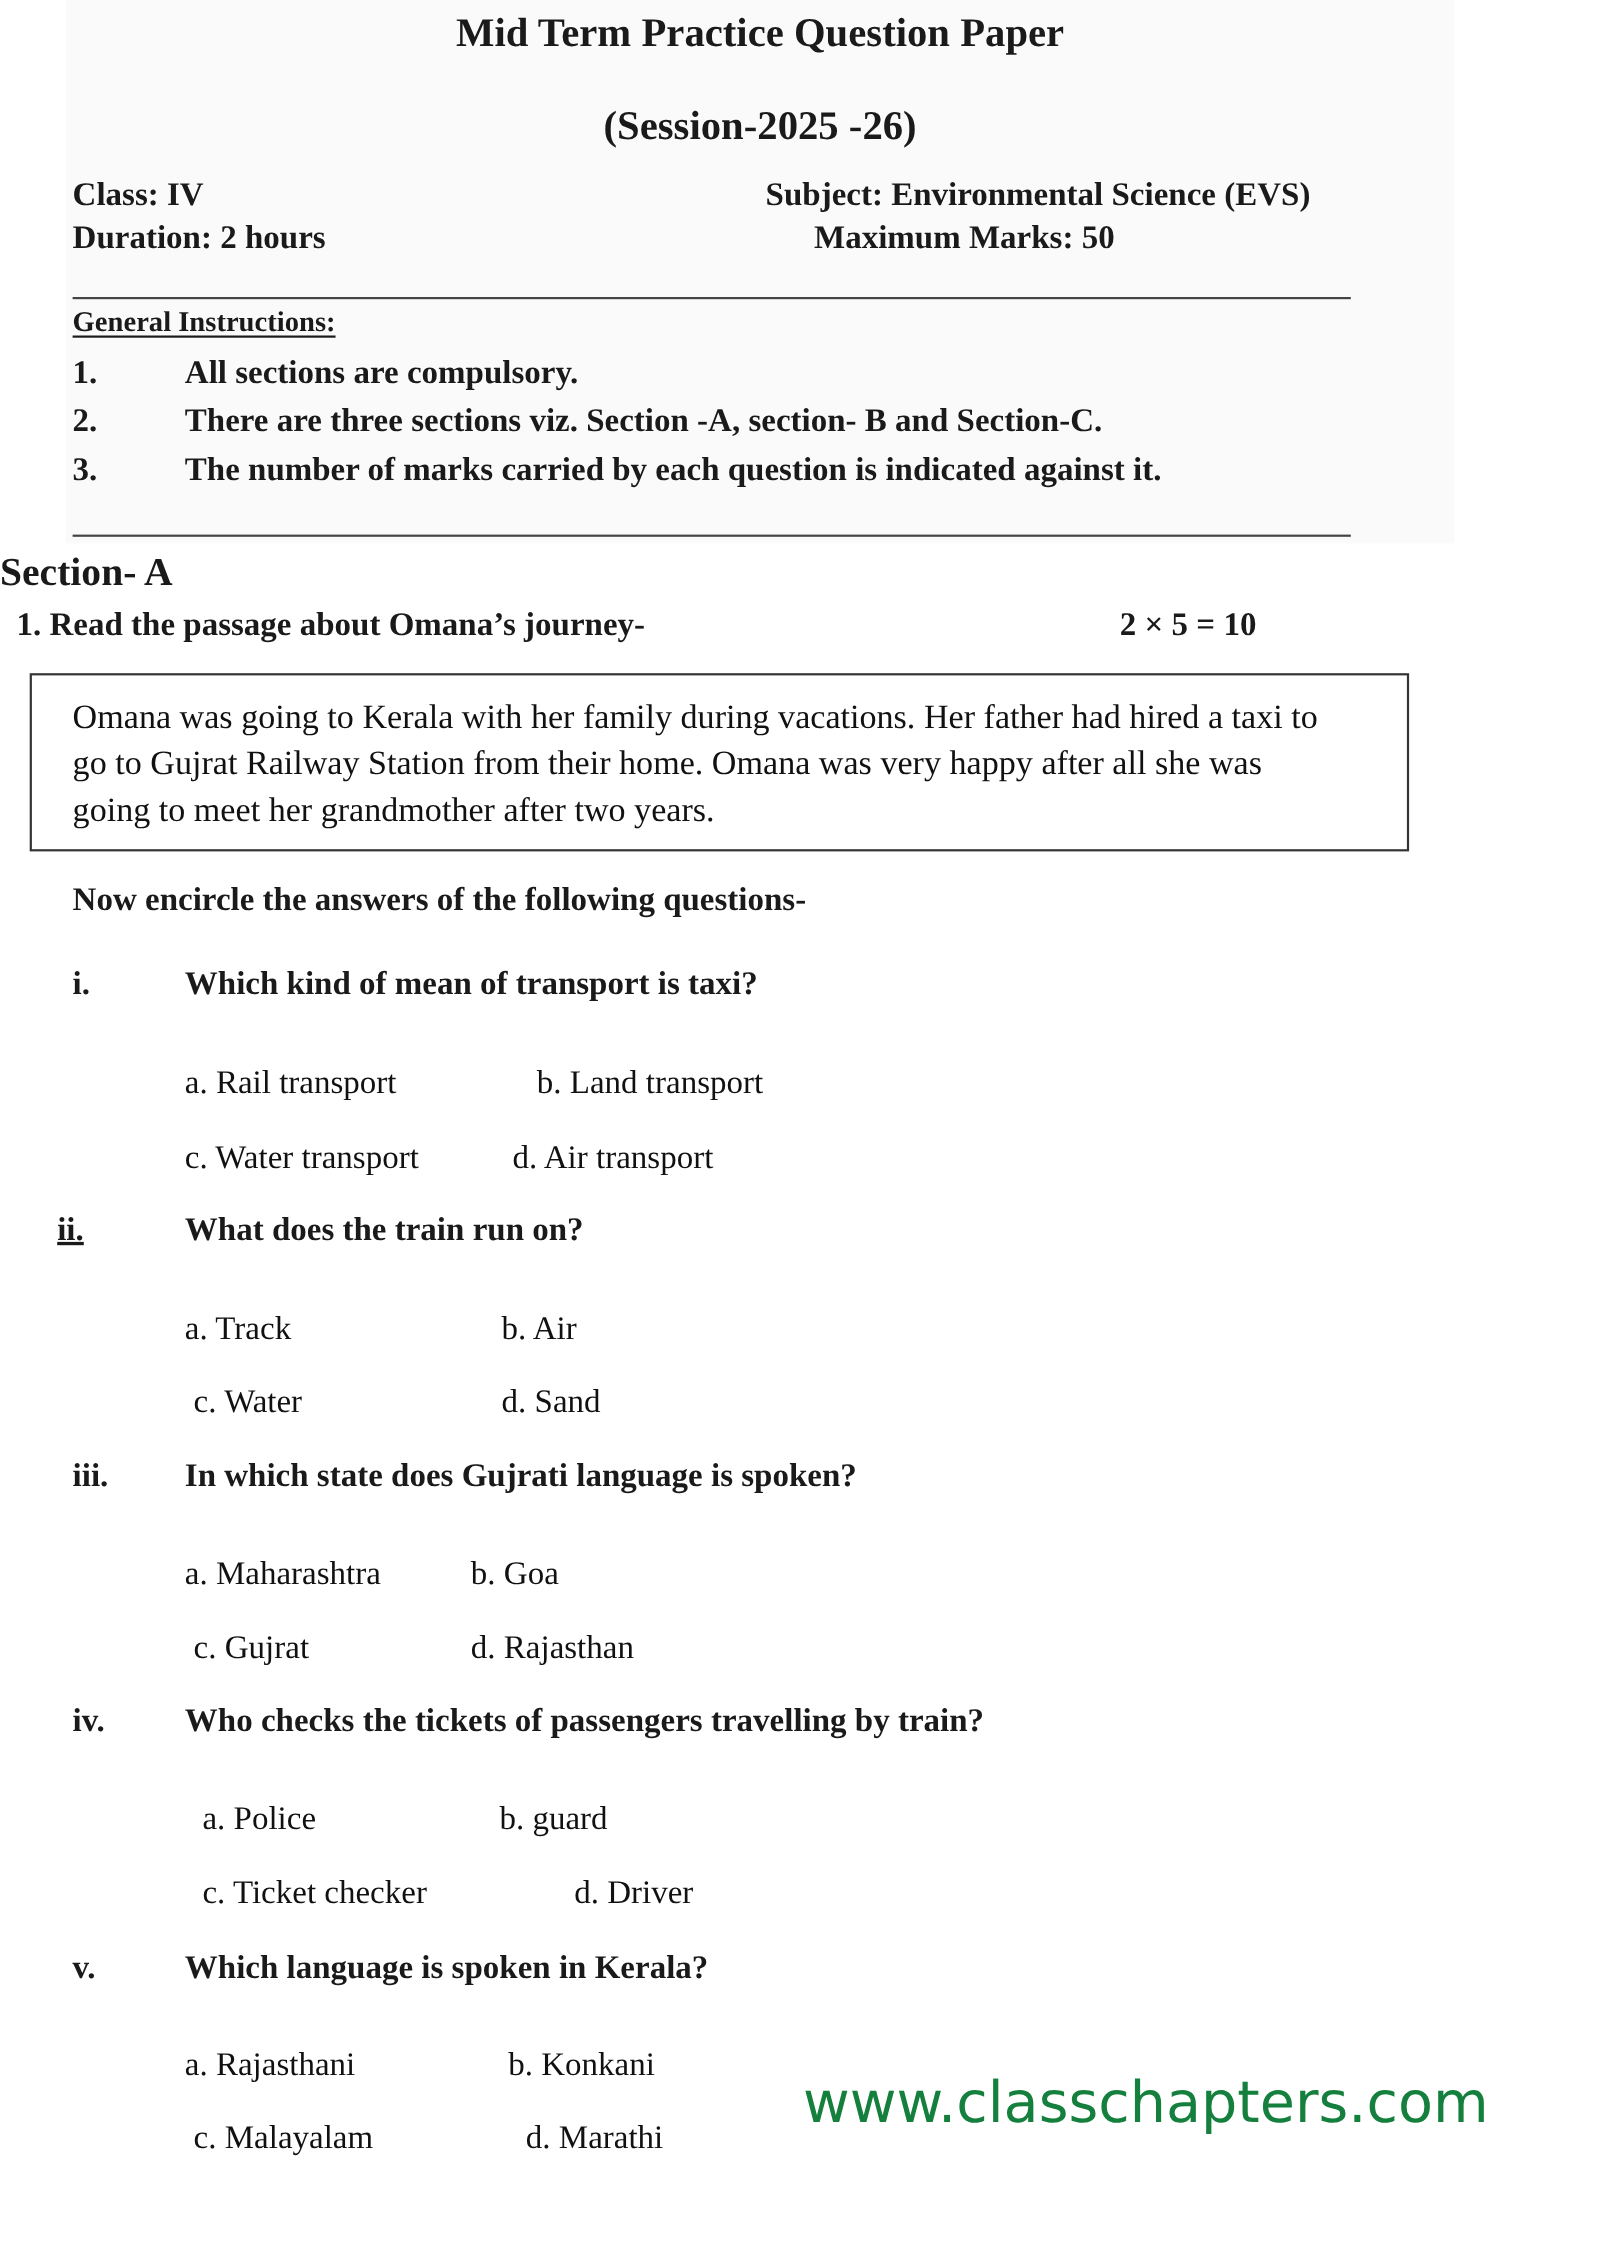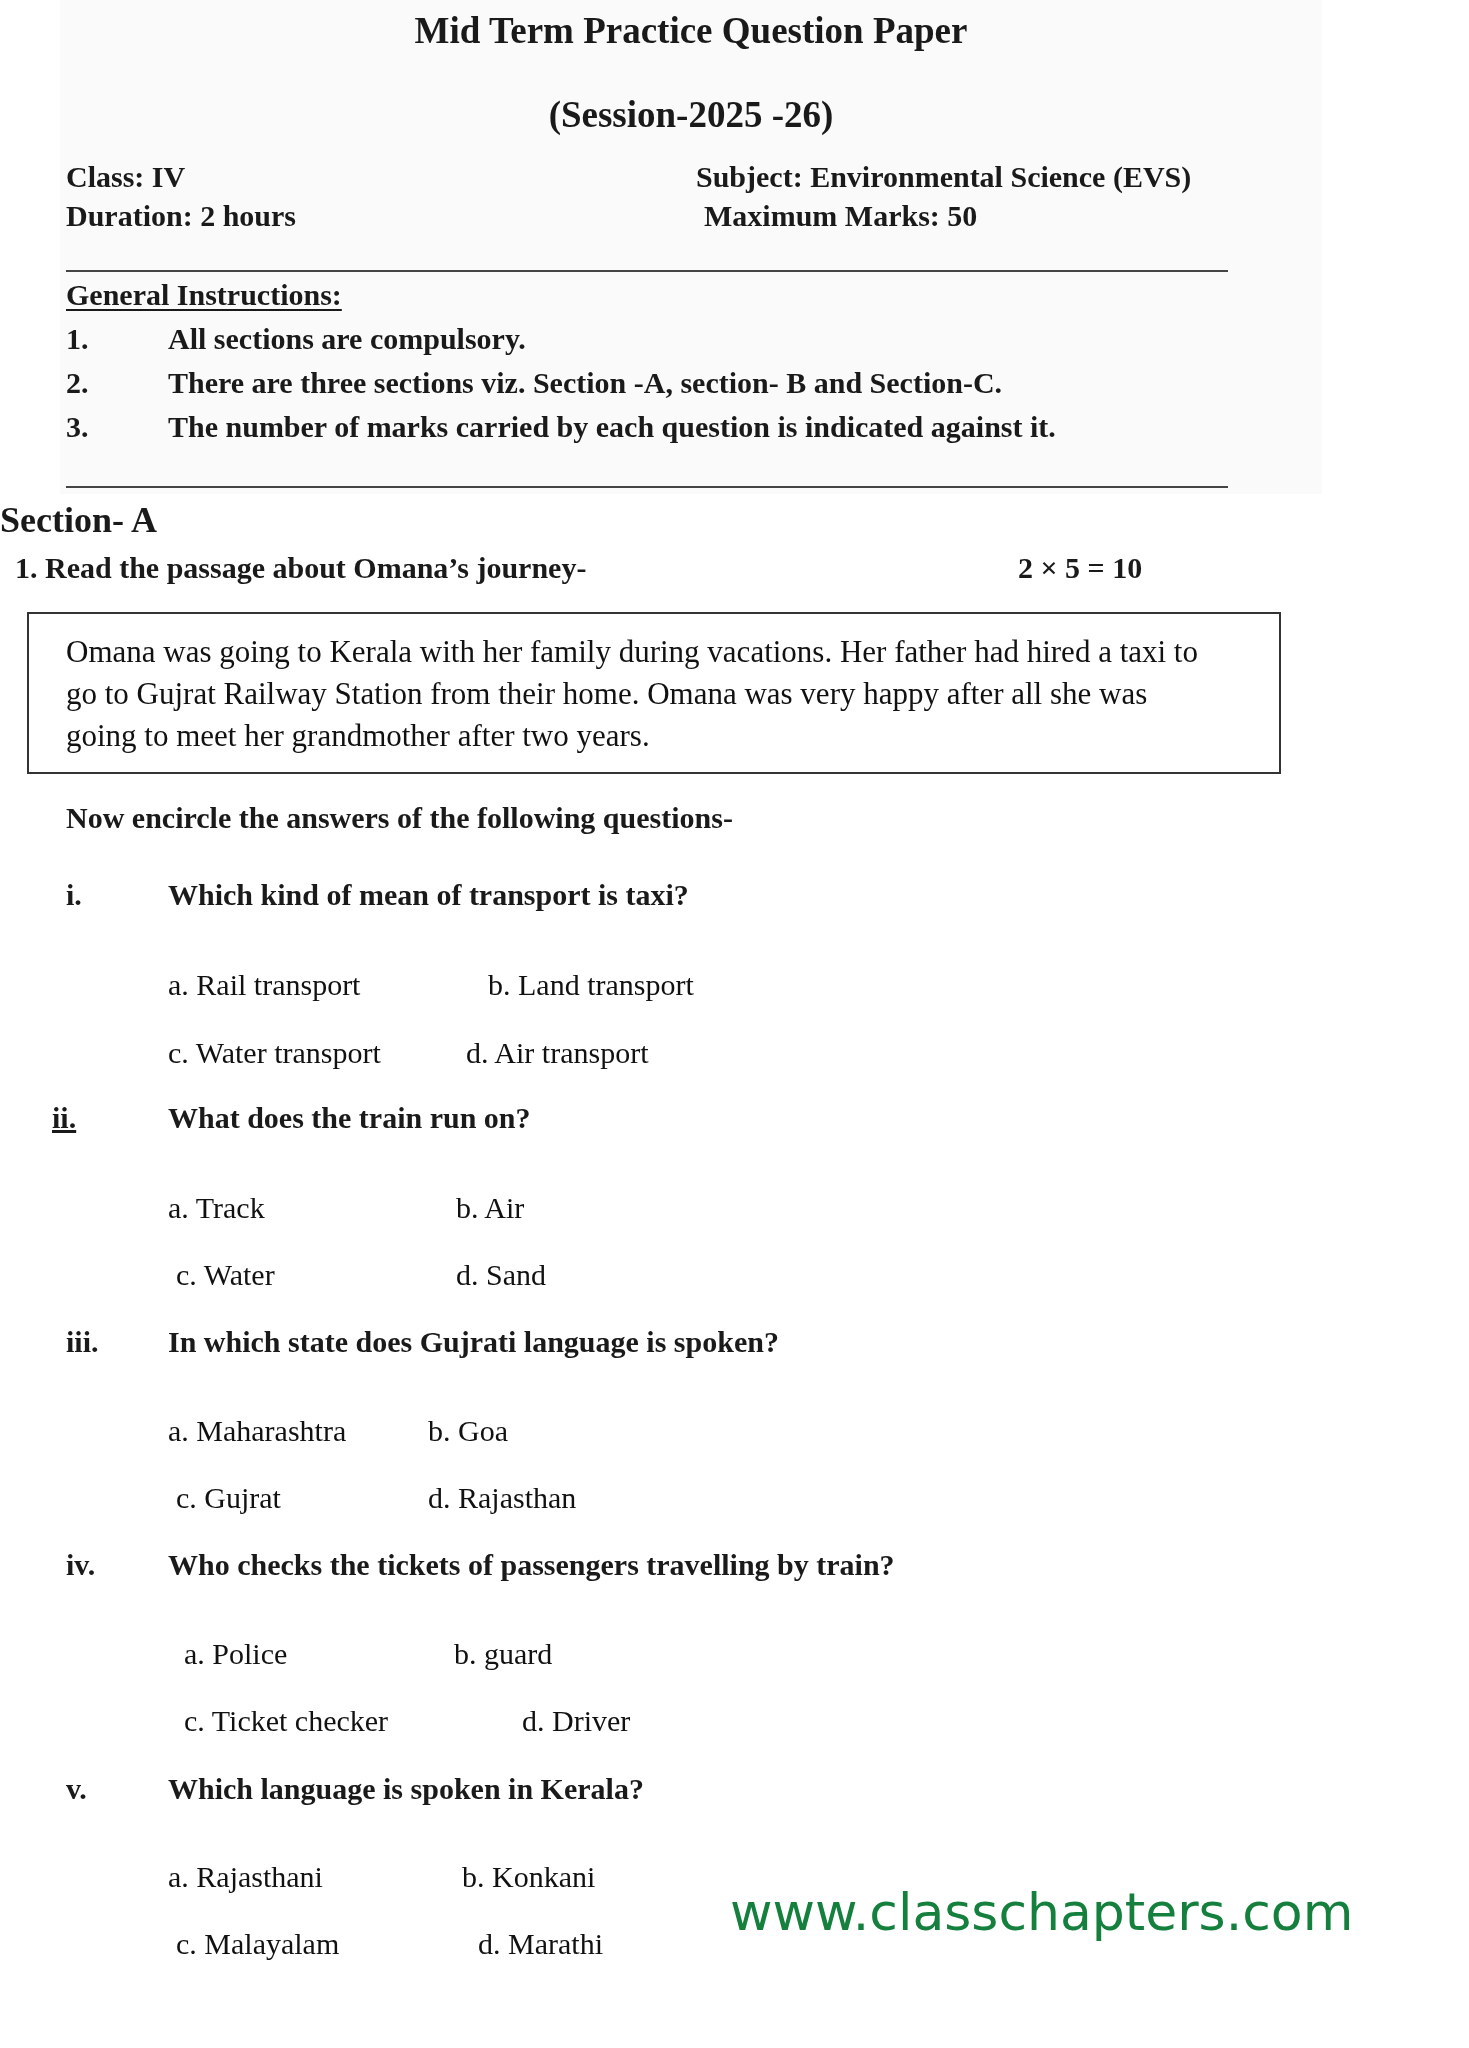--- a/index.html
+++ b/index.html
@@ -3,42 +3,42 @@
 <meta charset="utf-8">
 <style>
   html, body { margin: 0; padding: 0; background: #ffffff; }
   body { width: 1469px; height: 2048px; position: relative; overflow: hidden;
          font-family: "Liberation Serif", "DejaVu Serif", serif; color: #1a1a1a; }
   .abs { position: absolute; white-space: nowrap; line-height: 1; }
   .header-bg { position: absolute; left: 60px; top: 0; width: 1262px; height: 494px; background: #fafafa; }
   .title { font-weight: bold; font-size: 37px; left: 0; width: 1382px; text-align: center; }
   .meta { font-weight: bold; font-size: 30px; }
   .rule { position: absolute; left: 66px; width: 1162px; height: 2px; background: #444; }
-  .gi-head { font-weight: bold; font-size: 30px; text-decoration: underline; text-decoration-thickness: 2px; text-underline-offset: 4px; }
+  .gi-head { font-weight: bold; font-size: 26px; text-decoration: underline; text-decoration-thickness: 2px; text-underline-offset: 4px; }
   .gi-num, .gi-text { font-weight: bold; font-size: 30px; }
   .section { font-weight: bold; font-size: 36px; left: 0; width: 1382px; text-align: left; }
   .qhead { font-weight: bold; font-size: 30px; }
   .passage-box { position: absolute; left: 27px; top: 612px; width: 1254px; height: 162px; border: 2px solid #333; box-sizing: border-box; }
   .passage-line { font-size: 31px; color: #111; }
   .qnum, .qtext { font-weight: bold; font-size: 30px; }
   .opt { font-size: 30px; color: #111; }
   .watermark { font-family: "DejaVu Sans", sans-serif; font-size: 52px; color: #15803d; }
 </style>
 </head>
 <body>
 
 <div class="header-bg"></div>
 
 <div class="abs title" style="top:12px;">Mid Term Practice Question Paper</div>
 <div class="abs title" style="top:64px;margin-top:32px;">(Session-2025 -26)</div>
 
 <div class="abs meta" style="left:66px; top:162px;">Class: IV</div>
 <div class="abs meta" style="left:66px; top:201px;">Duration: 2 hours</div>
 <div class="abs meta" style="left:696px; top:162px;">Subject: Environmental Science (EVS)</div>
-<div class="abs meta" style="left:704px; top:201px;text-align:center;">Maximum Marks: 50</div>
+<div class="abs meta" style="left:740px; top:201px;text-align:center;">Maximum Marks: 50</div>
 
 <div class="rule" style="top:270px;"></div>
 
 <div class="abs gi-head" style="left:66px; top:280px;">General Instructions:</div>
 
 <div>
   <div class="abs gi-num" style="left:66px; top:324px;">1.</div>
   <div class="abs gi-text" style="left:168px; top:324px;">All sections are compulsory.</div>
   <div class="abs gi-num" style="left:66px; top:368px;">2.</div>
   <div class="abs gi-text" style="left:168px; top:368px;">There are three sections viz. Section -A, section- B and Section-C.</div>

